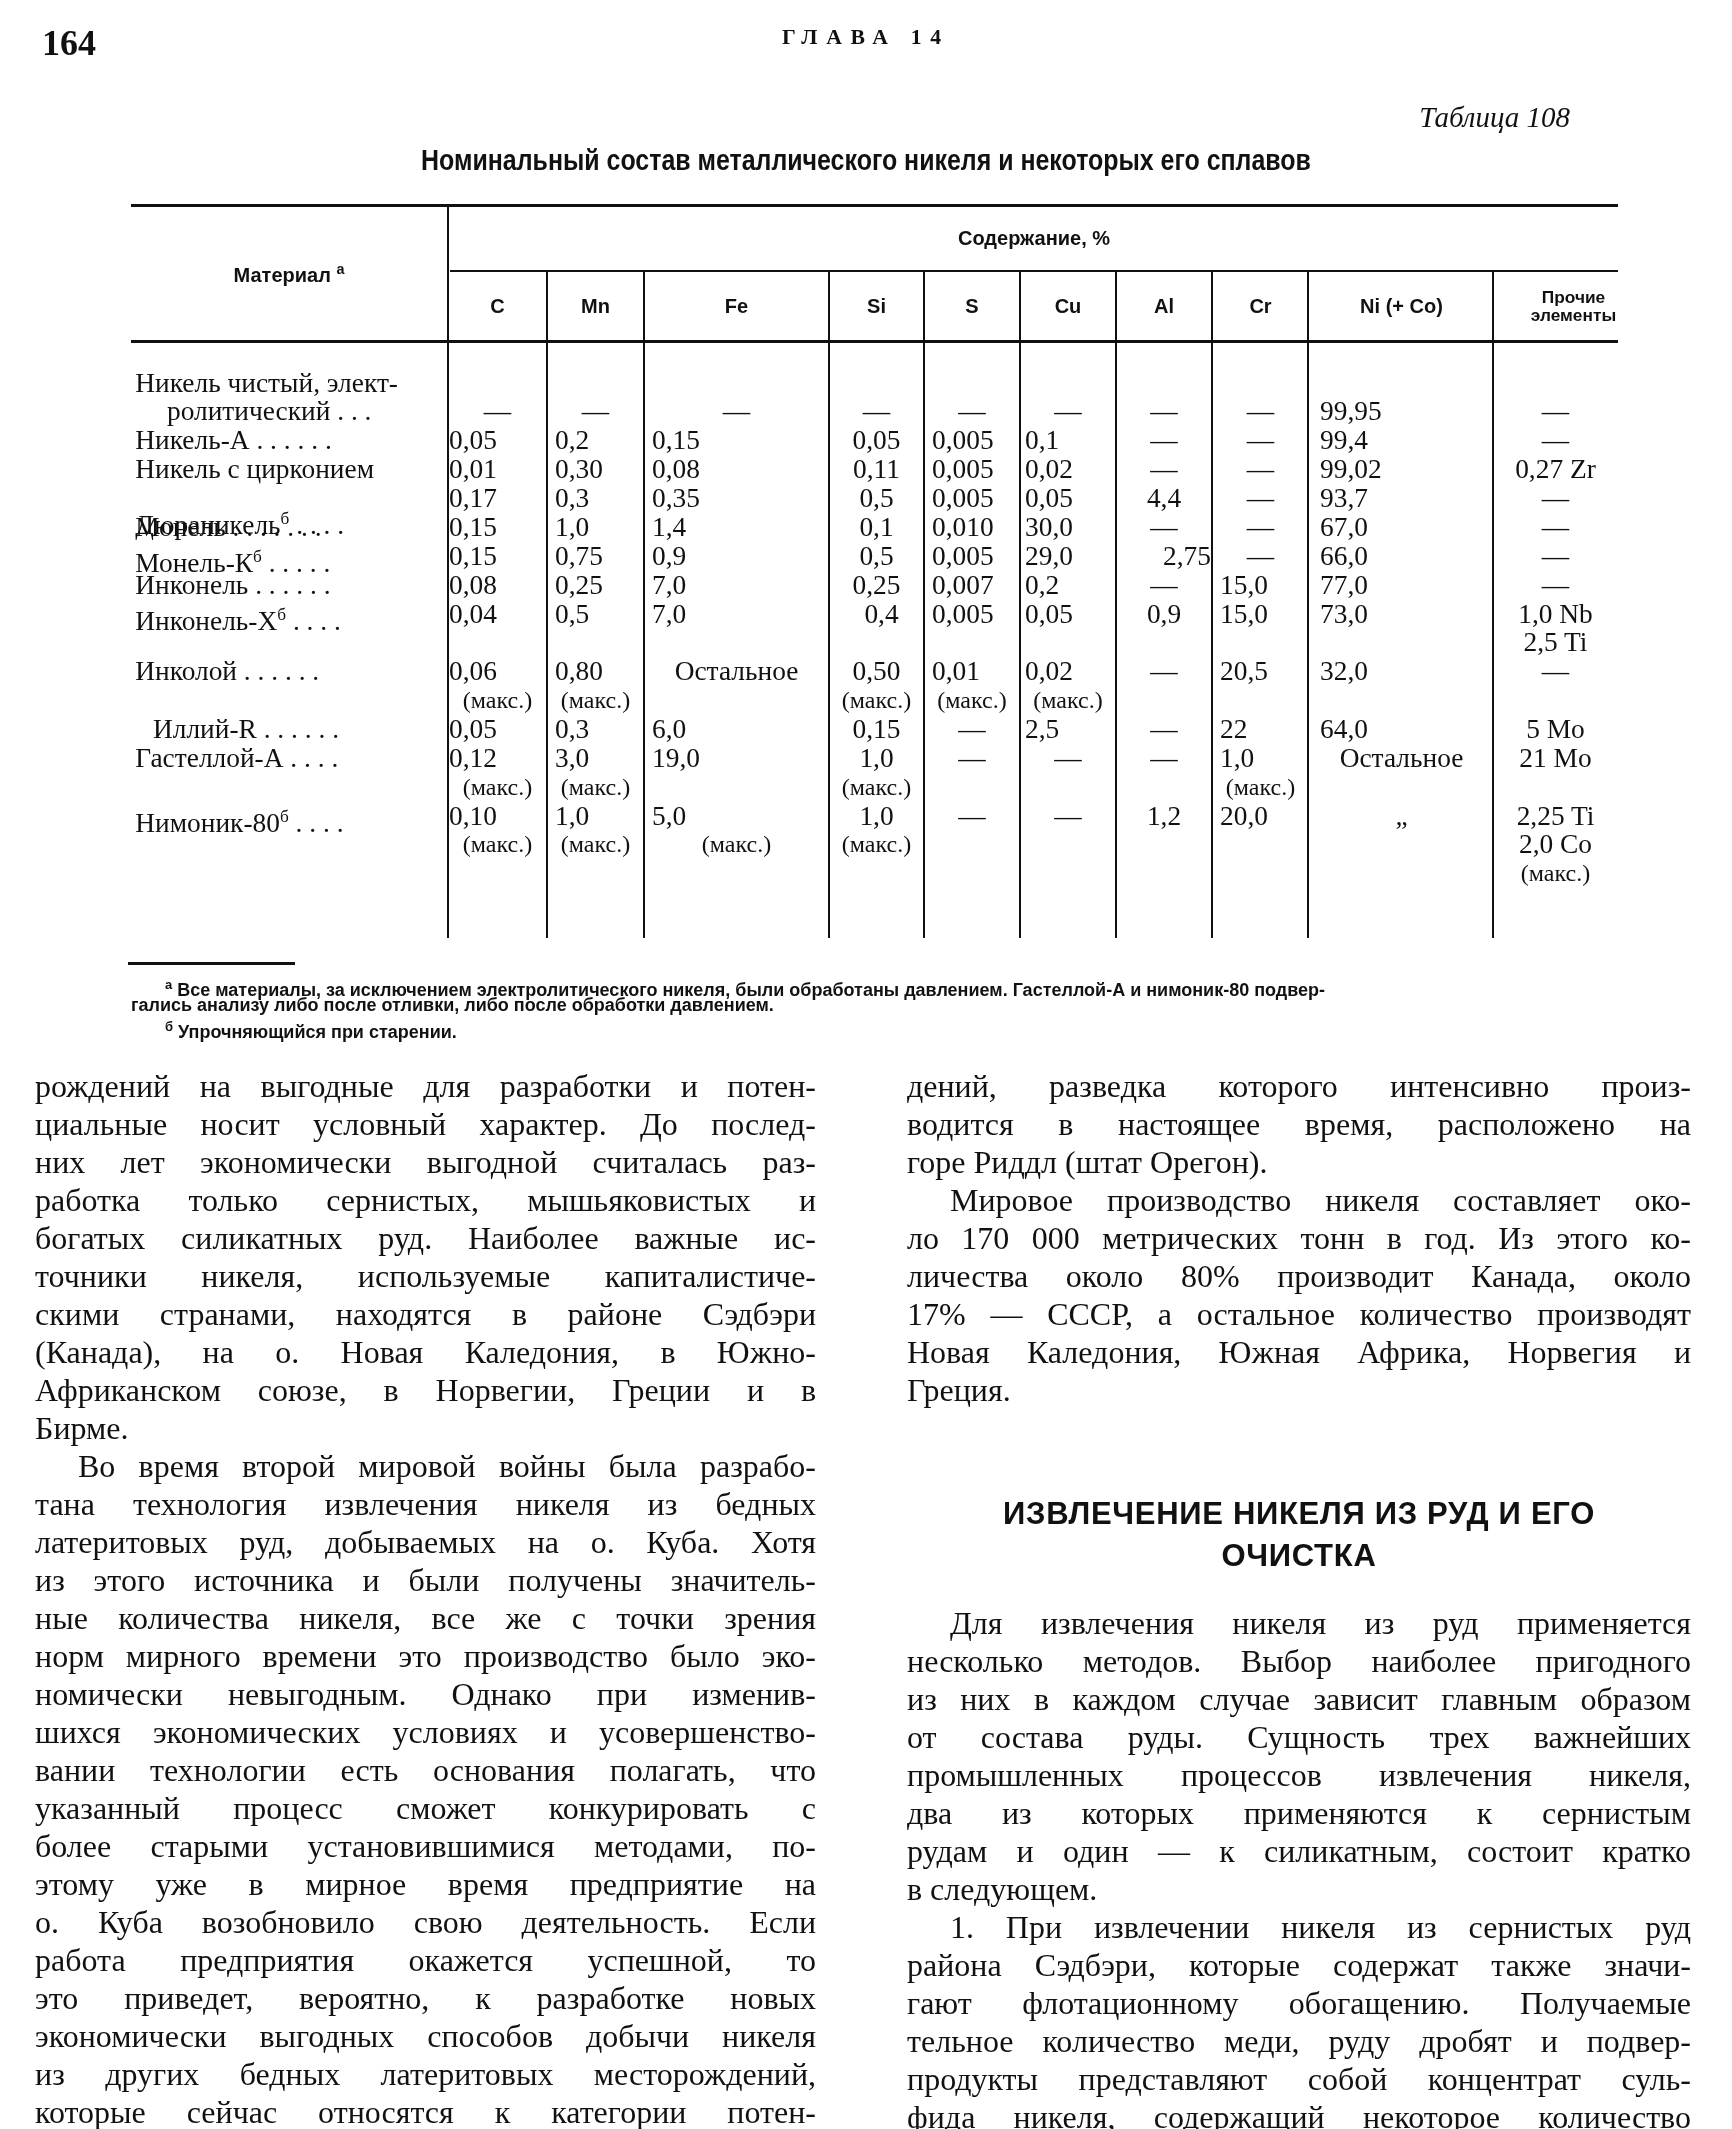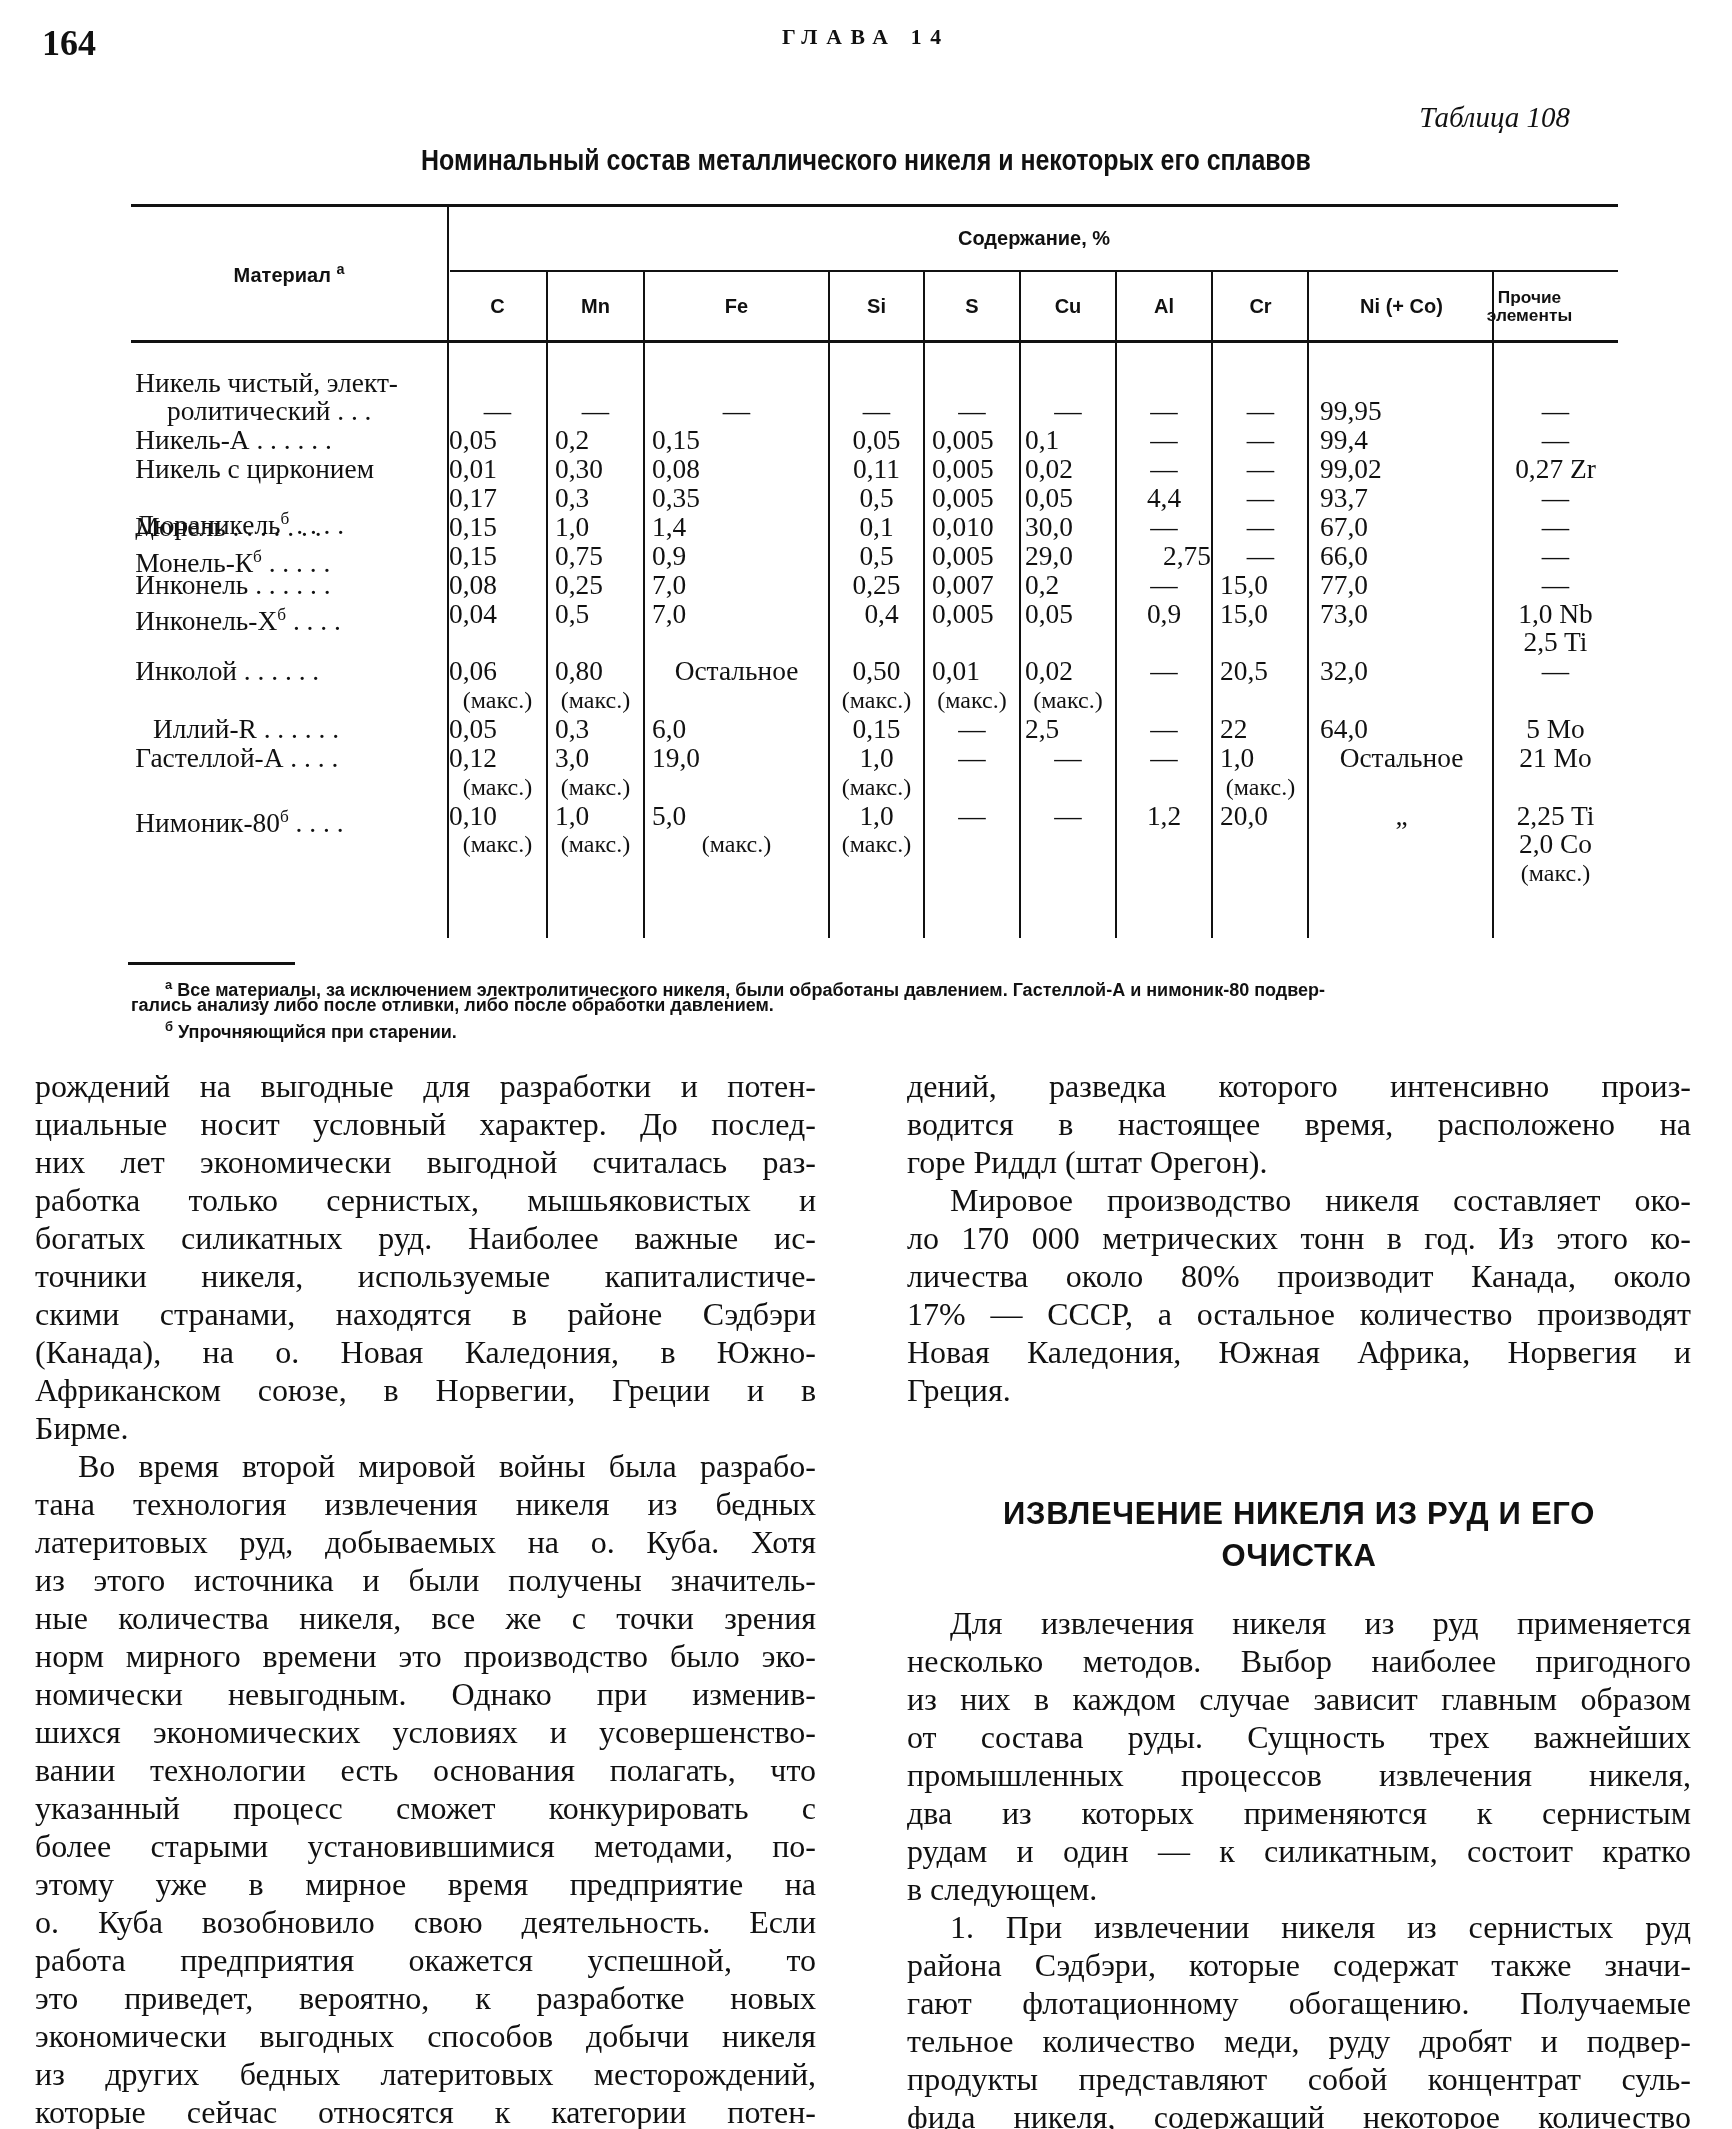--- a/index.html
+++ b/index.html
@@ -67,21 +67,21 @@
   <div id="col-headers">
       <div class="th" style="left: 318px; width: 97px; top: 68px; height: 68px;">C</div>
       <div class="th" style="left: 417px; width: 95px; top: 68px; height: 68px;">Mn</div>
       <div class="th" style="left: 514px; width: 183px; top: 68px; height: 68px;">Fe</div>
       <div class="th" style="left: 699px; width: 93px; top: 68px; height: 68px;">Si</div>
       <div class="th" style="left: 794px; width: 94px; top: 68px; height: 68px;">S</div>
       <div class="th" style="left: 890px; width: 94px; top: 68px; height: 68px;">Cu</div>
       <div class="th" style="left: 986px; width: 94px; top: 68px; height: 68px;">Al</div>
       <div class="th" style="left: 1082px; width: 95px; top: 68px; height: 68px;">Cr</div>
       <div class="th" style="left: 1179px; width: 183px; top: 68px; height: 68px;">Ni (+ Co)</div>
-      <div class="th" style="left: 1337px; width: 123px; top: 68px; height: 68px; font-size: 17.3px; white-space: normal; padding: 0px 5px; box-sizing: border-box;">Прочие элементы</div>
+      <div class="th" style="left: 1381px; width: 123px; top: 68px; height: 68px; font-size: 17.3px; white-space: normal; padding: 0px 5px; box-sizing: border-box;">Прочие элементы</div>
     </div>
 
   <div id="table-body">
       <div>
         <div class="mat" style="left: 4.3px; top: 165px;"><span>Никель чистый, элект-</span></div>
         <div class="mat" style="left: 36px; top: 193px;"><span>ролитический . . .</span></div>
         <div class="cell" style="top: 193px; left: 318px; width: 97px; text-align: center;">—</div>
         <div class="cell" style="top: 193px; left: 417px; width: 95px; text-align: center;">—</div>
         <div class="cell" style="top: 193px; left: 514px; width: 183px; text-align: center;">—</div>
         <div class="cell" style="top: 193px; left: 699px; width: 93px; text-align: center;">—</div>

